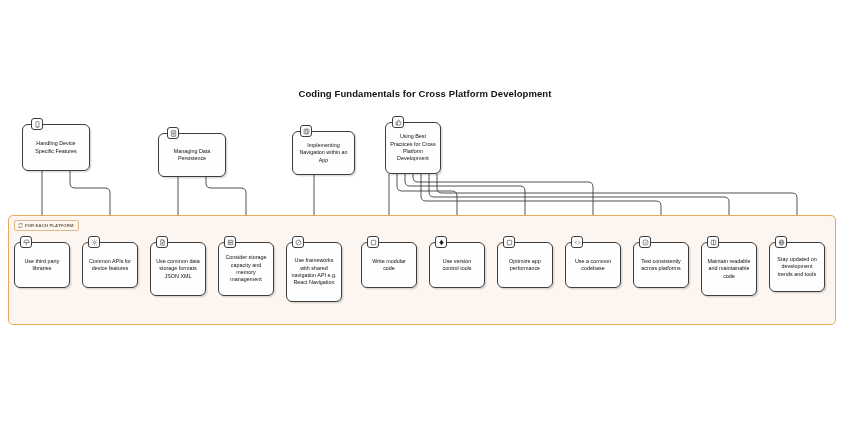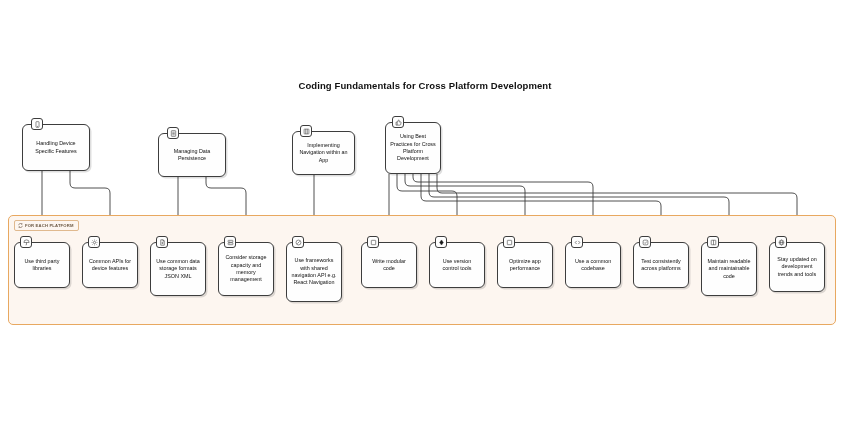--- a/index.html
+++ b/index.html
@@ -7,21 +7,21 @@
     width:850px;height:440px;
     background:#ffffff;
     font-family:"Liberation Sans", sans-serif;
     position:relative;
     overflow:hidden;
   }
   #canvas{position:absolute;left:0;top:0;width:850px;height:440px;}
 
   .title{
     position:absolute;
-    left:0;top:80px;width:850px;
+    left:0;top:88px;width:850px;
     text-align:center;
     font-size:9.5px;
     font-weight:bold;
     color:#111111;
     letter-spacing:.1px;
   }
 
   
   .group{
     position:absolute;

